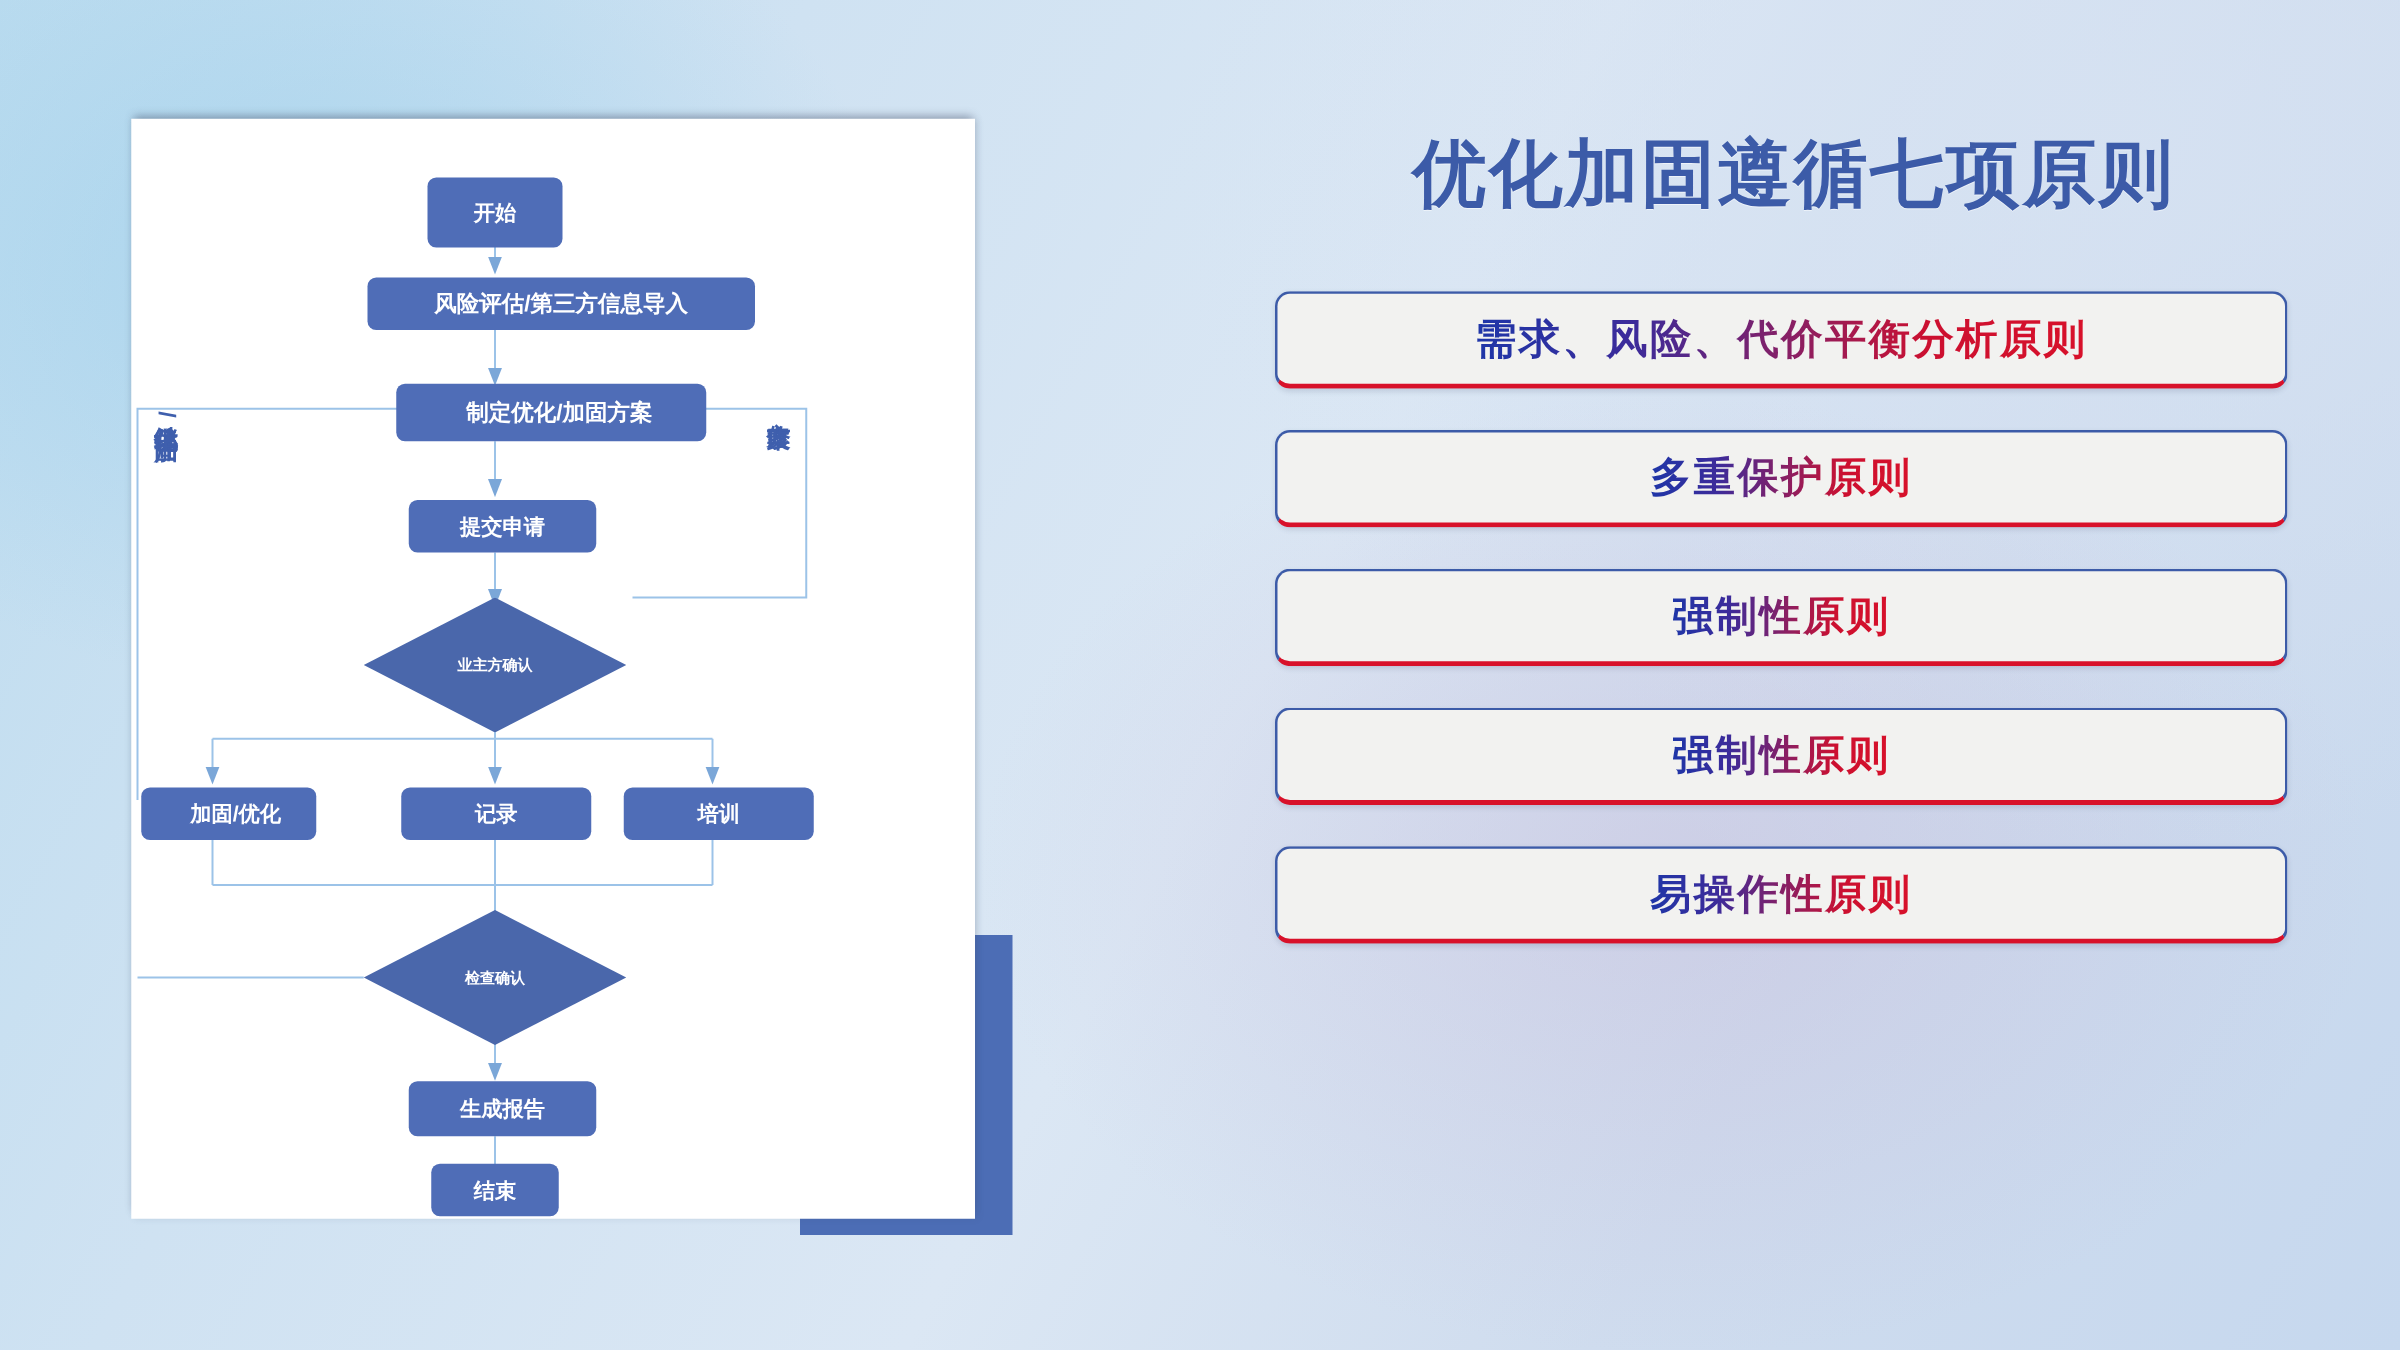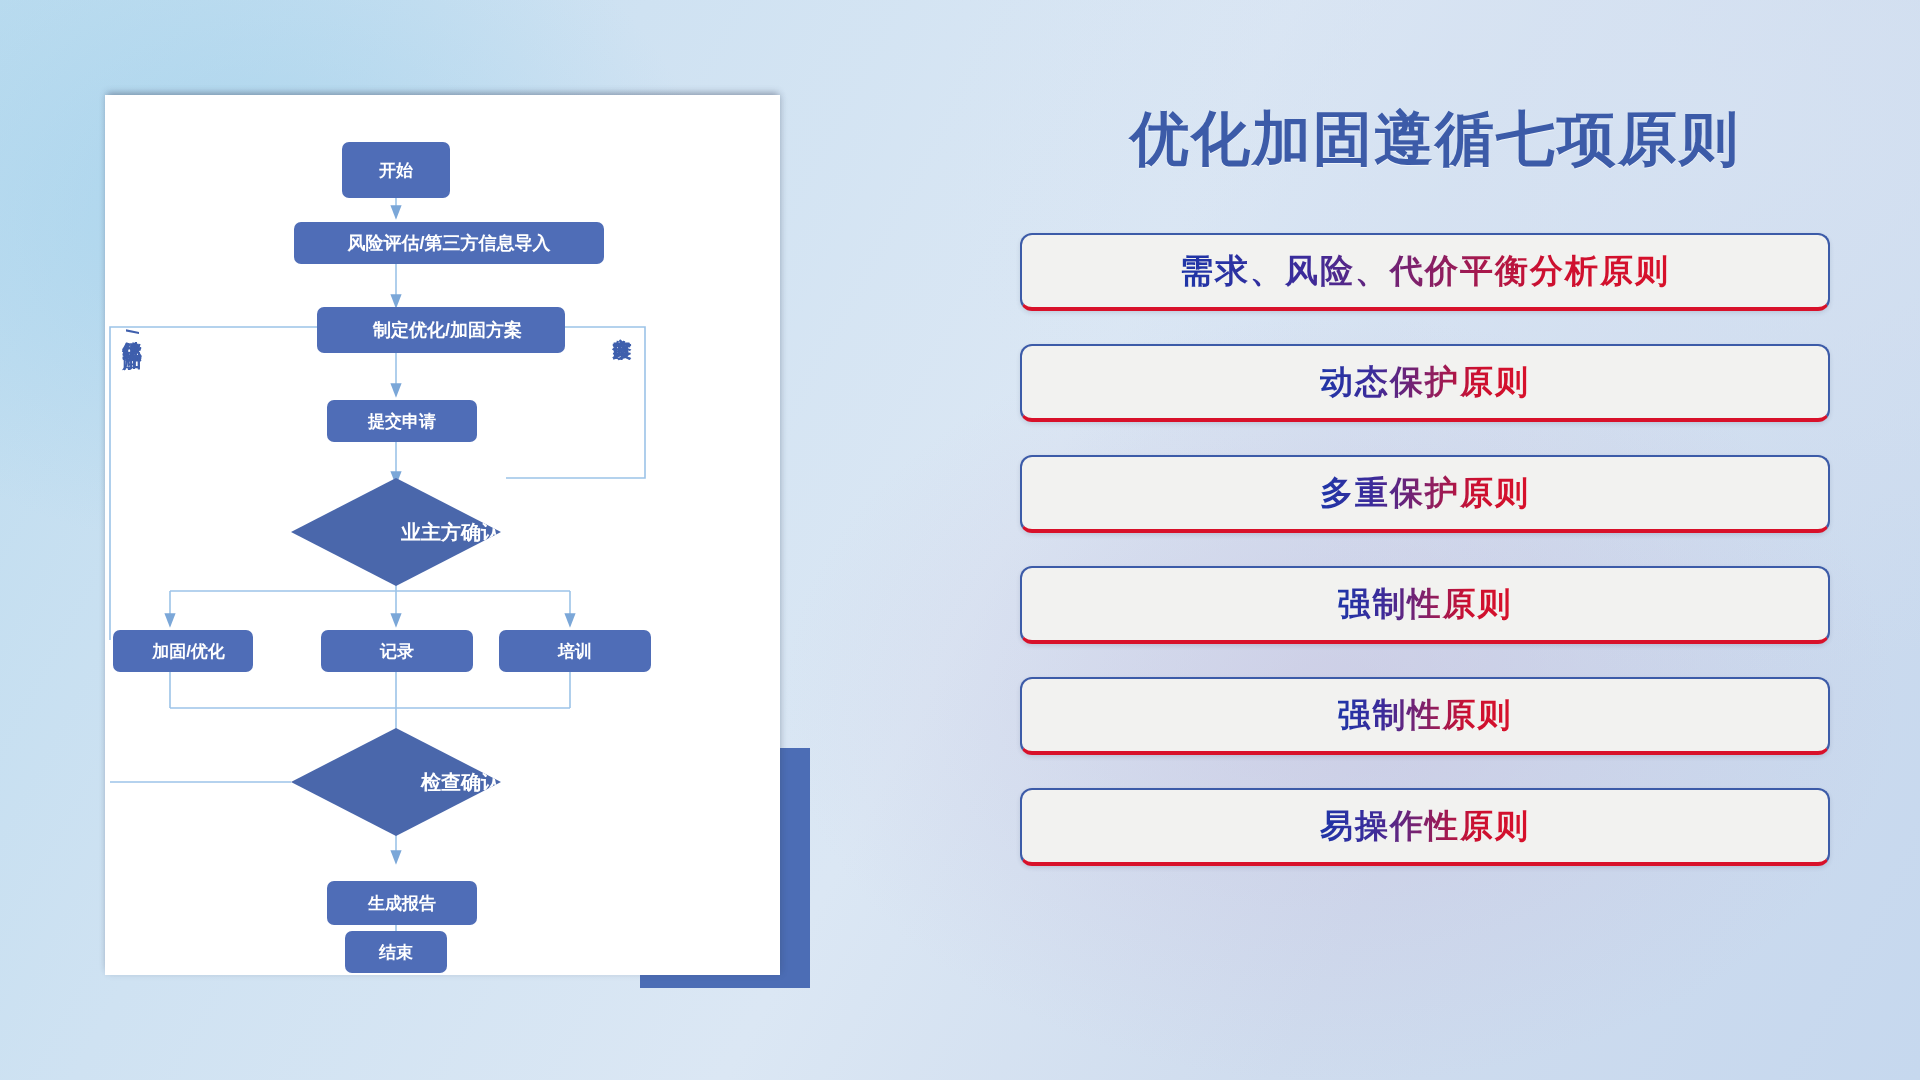--- a/index.html
+++ b/index.html
@@ -36,22 +36,22 @@
     border-radius:7px;
     font-weight:bold;
     white-space:nowrap;
     box-sizing:border-box;
   }
   .node.small{font-size:17px;}
   .node.med{font-size:18px;}
 
   .diamond{
     position:absolute;
-    display:flex;align-items:center;justify-content:flex-end;
-    color:#ffffff;font-size:20px;font-weight:bold;white-space:nowrap;
+    display:flex;align-items:center;justify-content:center;
+    color:#ffffff;font-size:12px;font-weight:bold;white-space:nowrap;
     background:#4a67ab;
     clip-path:polygon(50% 0%,100% 50%,50% 100%,0% 50%);
   }
 
   .vlabel{
     position:absolute;
     color:#3f5fad;font-size:19px;font-weight:bold;
     writing-mode:vertical-rl;text-orientation:upright;
     letter-spacing:1px;white-space:nowrap;
     line-height:1.05;
@@ -163,21 +163,21 @@
     </div>
 
     <div class="node small" style="left:394px;top:535px;width:152px;height:42px;">
       <span>培训</span>
     </div>
 
     <div class="diamond" style="left:186px;top:633px;width:210px;height:108px;">
       <span>检查确认</span>
     </div>
 
-    <div class="node small" style="left:222px;top:770px;width:150px;height:44px;margin-top:16px;">
+    <div class="node small" style="left:222px;top:770px;width:150px;height:44px;">
       <span>生成报告</span>
     </div>
 
     <div class="node small" style="left:240px;top:836px;width:102px;height:42px;">
       <span>结束</span>
     </div>
 
     <div class="vlabel slash" style="left:17px;top:230px;">继续优化/加固</div>
 
     <div class="vlabel" style="left:507px;top:228px;">方案修改</div>
@@ -187,23 +187,20 @@
 
     <div id="panel-title">优化加固遵循七项原则</div>
 
     <div id="cards">
 
       <div class="p-card">
         <span class="ptext">需求、风险、代价平衡分析原则</span>
       </div>
 
 
-      <div class="p-card">
-        <span class="ptext">动态保护原则</span>
-      </div>
 
       <div class="p-card">
         <span class="ptext">多重保护原则</span>
       </div>
 
       <div class="p-card">
         <span class="ptext">强制性原则</span>
       </div>
 
       <div class="p-card">

